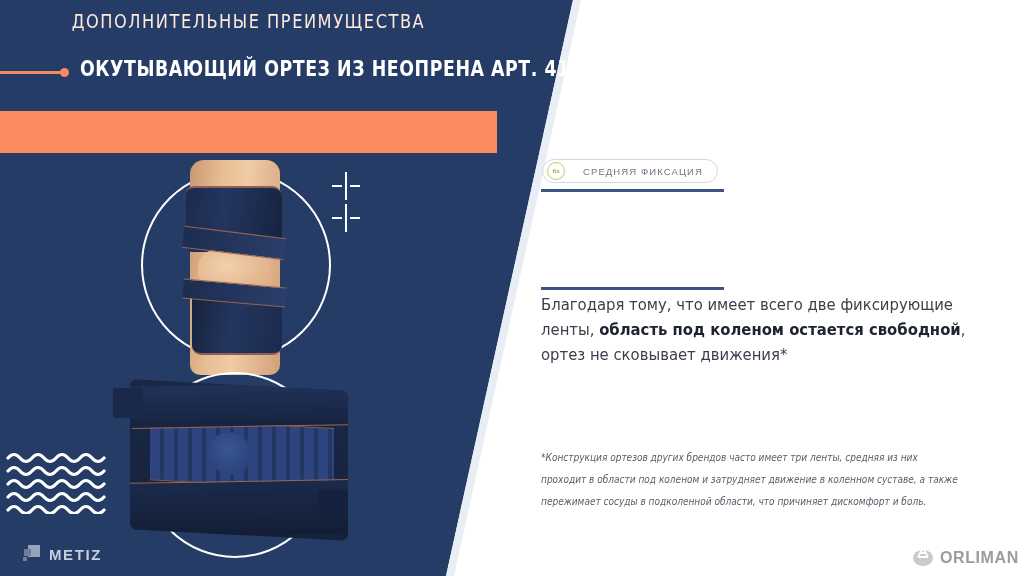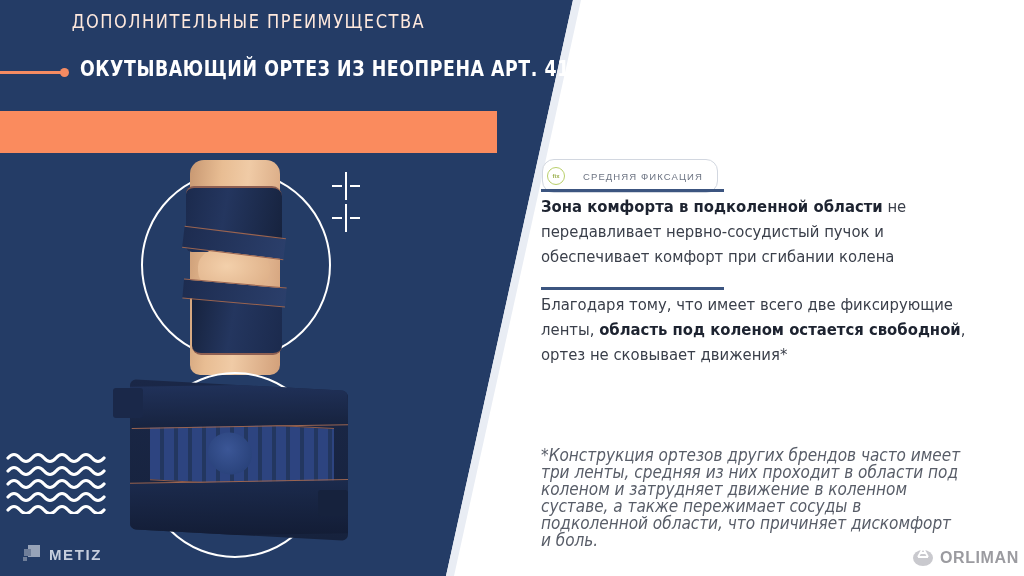--- a/index.html
+++ b/index.html
@@ -239,21 +239,21 @@
   }
   .metiz-mark { width: 20px; height: 20px; position: relative; }
   .metiz-text {
     color: #c6cedd; font-size: 15px; letter-spacing: 1.6px; font-weight: 600;
   }
 
   
   .badge {
     position: absolute;
     left: 542px; top: 159px;
-    height: 34px;
+    height: 24px;
     display: flex; align-items: center;
     padding: 0 14px 0 4px;
     border: 1px solid #d2d7e0;
     border-radius: 12px;
     background: #ffffff;
   }
   .badge-icon {
     width: 18px; height: 18px; border-radius: 50%;
     border: 1.5px solid #b9cf6a;
     display: flex; align-items: center; justify-content: center;
@@ -282,22 +282,22 @@
   }
   #para1 { left: 541px; top: 194px; width: 440px; }
   #para2 { left: 541px; top: 292px; width: 440px; }
   .para b { color: #1d2330; font-weight: bold; }
 
   .footnote {
     position: absolute;
     left: 541px; top: 447px;
     width: 420px;
     color: #585d68;
-    font-size: 17px;
-    line-height: 17px;
+    font-size: 10px;
+    line-height: 22px;
     font-style: italic;
     font-family: "Liberation Sans Narrow", "DejaVu Sans Condensed", "Liberation Sans", sans-serif;
   }
 
   
   .orliman {
     position: absolute;
     left: 912px; top: 545px;
     display: flex; align-items: center; gap: 6px;
   }
@@ -370,23 +370,20 @@
     </span>
     <span class="metiz-text">METIZ</span>
   </div>
 
   <div class="badge">
     <span class="badge-icon">fix</span>
     <span class="badge-text">СРЕДНЯЯ ФИКСАЦИЯ</span>
   </div>
 
   <div class="rule" id="rule1"></div>
-  <p class="para" id="para1">
-    <b>Зона комфорта в подколенной области</b><span> не передавливает нервно-сосудистый пучок и обеспечивает комфорт при сгибании колена</span>
-  </p>
 
   <div class="rule" id="rule2"></div>
   <p class="para" id="para2">
     <span>Благодаря тому, что имеет всего две фиксирующие ленты, </span><b>область под коленом остается свободной</b><span>, ортез не сковывает движения*</span>
   </p>
 
   <p class="footnote">*Конструкция ортезов других брендов часто имеет три ленты, средняя из них проходит в области под коленом и затрудняет движение в коленном суставе, а также пережимает сосуды в подколенной области, что причиняет дискомфорт и боль.</p>
 
   <div class="orliman">
     <span>

